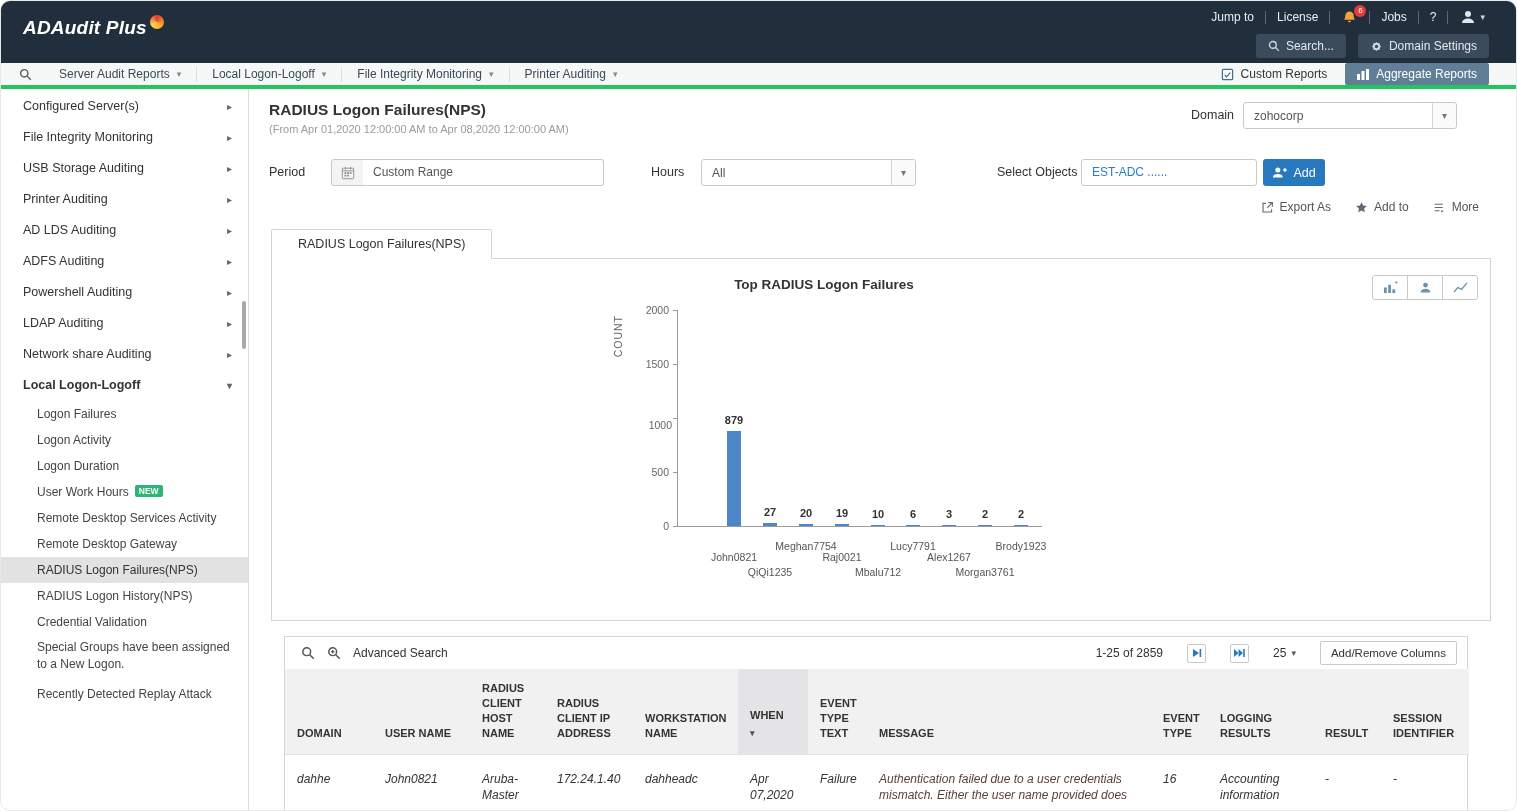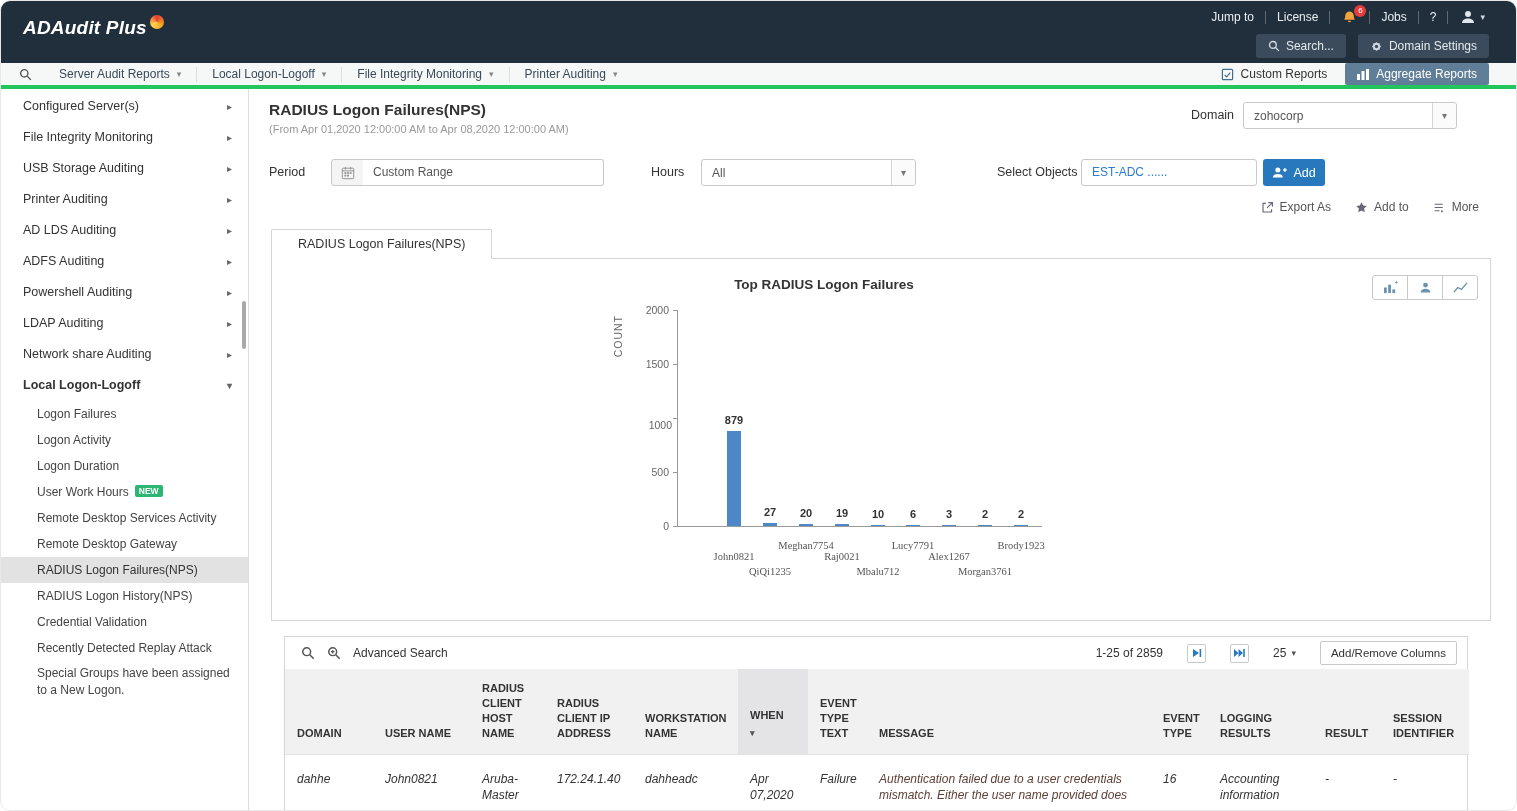--- a/index.html
+++ b/index.html
@@ -97,21 +97,21 @@
   .tool-box:first-child { border-radius:3px 0 0 3px; }
   .tool-box:last-child { border-radius:0 3px 3px 0; }
   .chart-plot { position:absolute; inset:0; }
   .axis-line { position:absolute; background:#9a9a9a; }
   .ytick { position:absolute; text-align:right; font-size:10.5px; color:#666; }
   .tickmark { position:absolute; width:4px; height:1px; background:#9a9a9a; }
   .ylabel { position:absolute; left:340px; top:56px; writing-mode:vertical-rl; transform:rotate(180deg);
             font-size:10.5px; color:#666; letter-spacing:1px; }
   .bar { position:absolute; width:14px; background:var(--bar-blue,#4d87c7); }
   .bar-value { position:absolute; transform:translateX(-50%); font-size:11px; font-weight:700; color:#333; }
-  .xlabel { position:absolute; transform:translateX(-50%); font-size:10.5px; color:#555; white-space:nowrap;font-family:Liberation Serif, serif; }
+  .xlabel { position:absolute; transform:translateX(-50%); font-size:10.5px; color:#555; white-space:nowrap; }
 
   
   .table-panel { position:absolute; left:35px; top:547px; width:1184px; bottom:0; border:1px solid #d5d5d5;
                  border-bottom:none; background:#fff; }
   .table-toolbar { height:32px; display:flex; align-items:center; padding:0 10px; }
   .tb-icon { display:flex; align-items:center; padding:0 6px; color:#555; cursor:pointer; }
   .adv-label { margin-left:6px; font-size:12px; color:#333; cursor:pointer; }
   .tb-right { margin-left:auto; display:flex; align-items:center; gap:24px; }
   .pg-range { font-size:12px; color:#333; }
   .pg-btn { width:19px; height:19px; border:1px solid #c9c9c9; background:#fff; border-radius:2px;
@@ -245,22 +245,22 @@
         <div class="side-item expanded"><span>Local Logon-Logoff</span><span class="side-caret">▾</span></div>
         <div class="side-sub"><span>Logon Failures</span></div>
         <div class="side-sub"><span>Logon Activity</span></div>
         <div class="side-sub"><span>Logon Duration</span></div>
         <div class="side-sub"><span>User Work Hours</span><span class="new-badge">NEW</span></div>
         <div class="side-sub"><span>Remote Desktop Services Activity</span></div>
         <div class="side-sub"><span>Remote Desktop Gateway</span></div>
         <div class="side-sub selected"><span>RADIUS Logon Failures(NPS)</span></div>
         <div class="side-sub"><span>RADIUS Logon History(NPS)</span></div>
         <div class="side-sub"><span>Credential Validation</span></div>
+        <div class="side-sub wrap"><span>Special Groups have been assigned to a New Logon.</span></div>
         <div class="side-sub"><span>Recently Detected Replay Attack</span></div>
-        <div class="side-sub wrap"><span>Special Groups have been assigned to a New Logon.</span></div>
       </div>
     <div class="side-scroll"></div>
   </aside>
 
   <main class="main">
     <h1 class="report-title">RADIUS Logon Failures(NPS)</h1>
     <div class="report-dates">(From Apr 01,2020 12:00:00 AM to Apr 08,2020 12:00:00 AM)</div>
 
     <span class="domain-label">Domain</span>
     <div class="sel domain-select">

